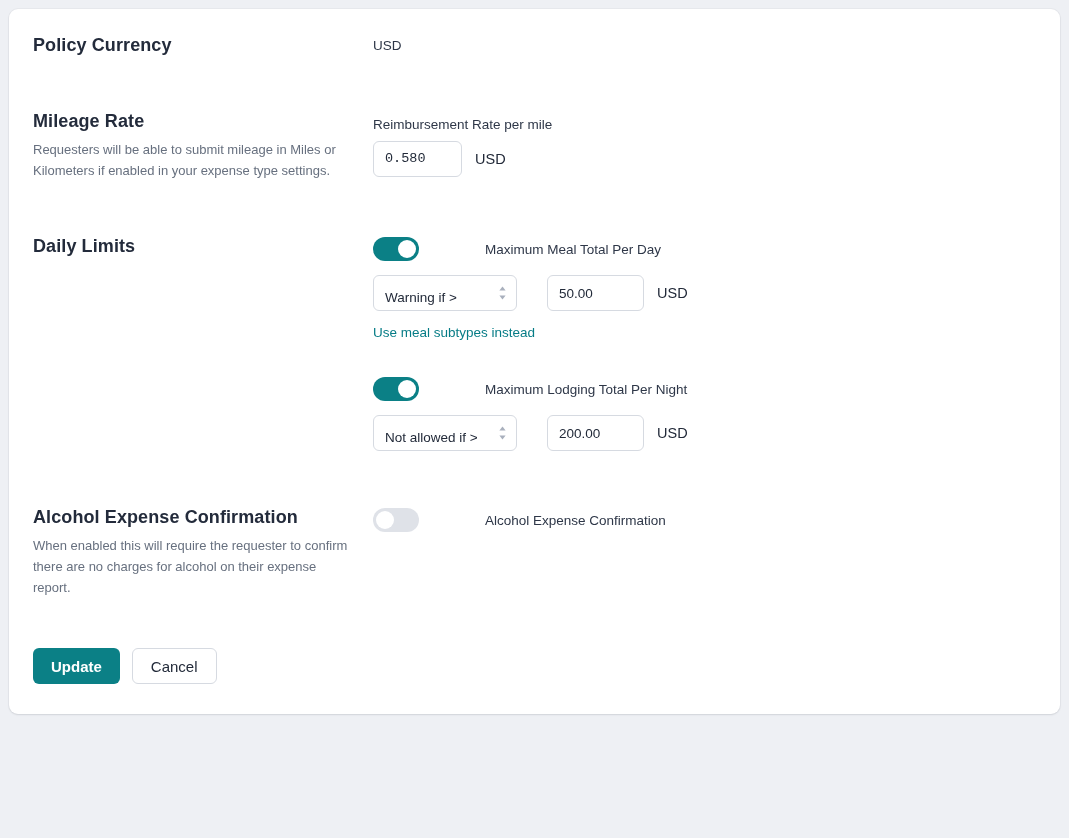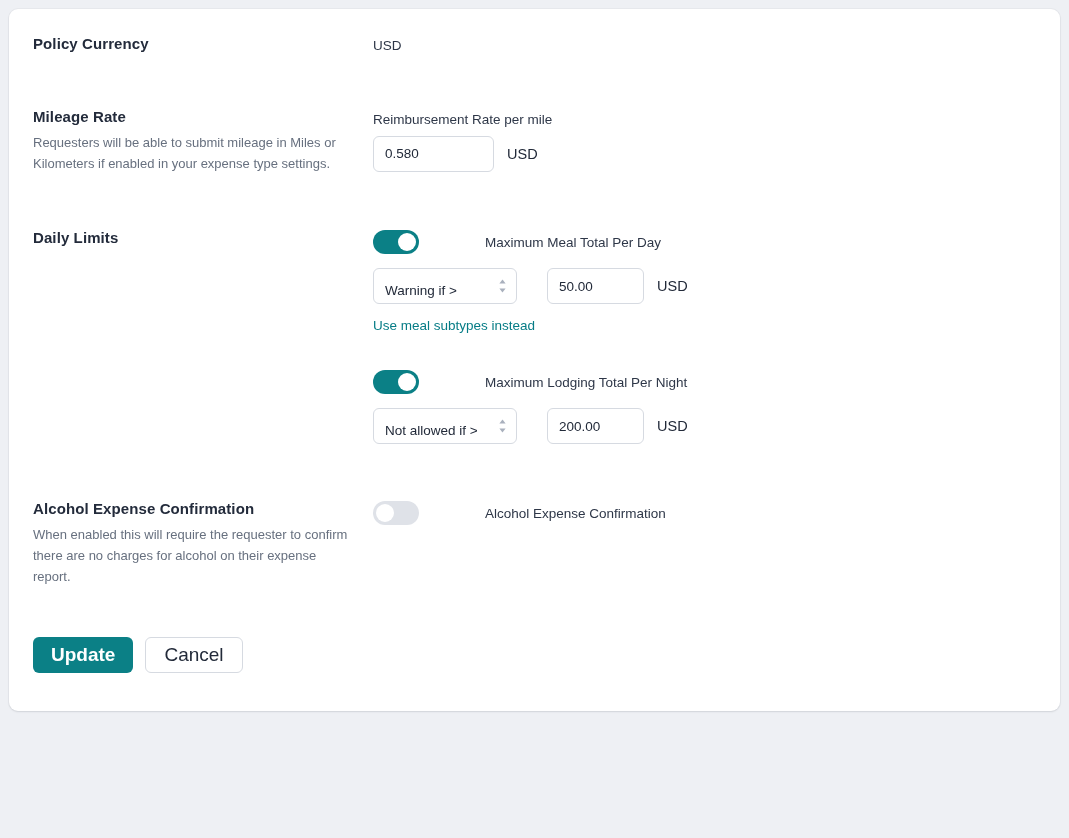--- a/index.html
+++ b/index.html
@@ -87,21 +87,21 @@
   .row-label {
     width: 340px;
     flex: 0 0 340px;
     padding-right: 24px;
   }
   .row-control {
     flex: 1 1 auto;
     padding-top: 1px;
   }
   .label-title {
-    font-size: 15px;
+    font-size: 18px;
     font-weight: 700;
     color: #232b3b;
     margin: 0;
     letter-spacing: .1px;
   }
   .label-desc {
     font-size: 13px;
     line-height: 21px;
     color: #67707f;
     margin: 7px 0 0 0;
@@ -123,21 +123,21 @@
     height: 36px;
     border: 1px solid #d6dae1;
     border-radius: 6px;
     background: #fff;
     font-family: inherit;
     font-size: 13.5px;
     color: #222a39;
     padding: 0 11px;
     outline: none;
   }
-  .input-mileage { width: 121px; }
+  .input-mileage { width: 89px; font-family: Liberation Mono, monospace; }
   .input-amount  { width: 97px; }
   .unit {
     font-size: 14.5px;
     color: #222a39;
     margin-left: 13px;
     line-height: 36px;
   }
   .inline { display: flex; align-items: center; }
 
   
@@ -227,21 +227,21 @@
   
   .footer {
     display: flex;
     align-items: center;
     gap: 12px;
   }
   .btn {
     height: 36px;
     border-radius: 6px;
     font-family: inherit;
-    font-size: 19px;
+    font-size: 15px;
     cursor: pointer;
     padding: 0 18px;
   }
   .btn-primary {
     background: #0b8086;
     color: #fff;
     border: none;
     font-weight: 700;
   }
   .btn-secondary {

